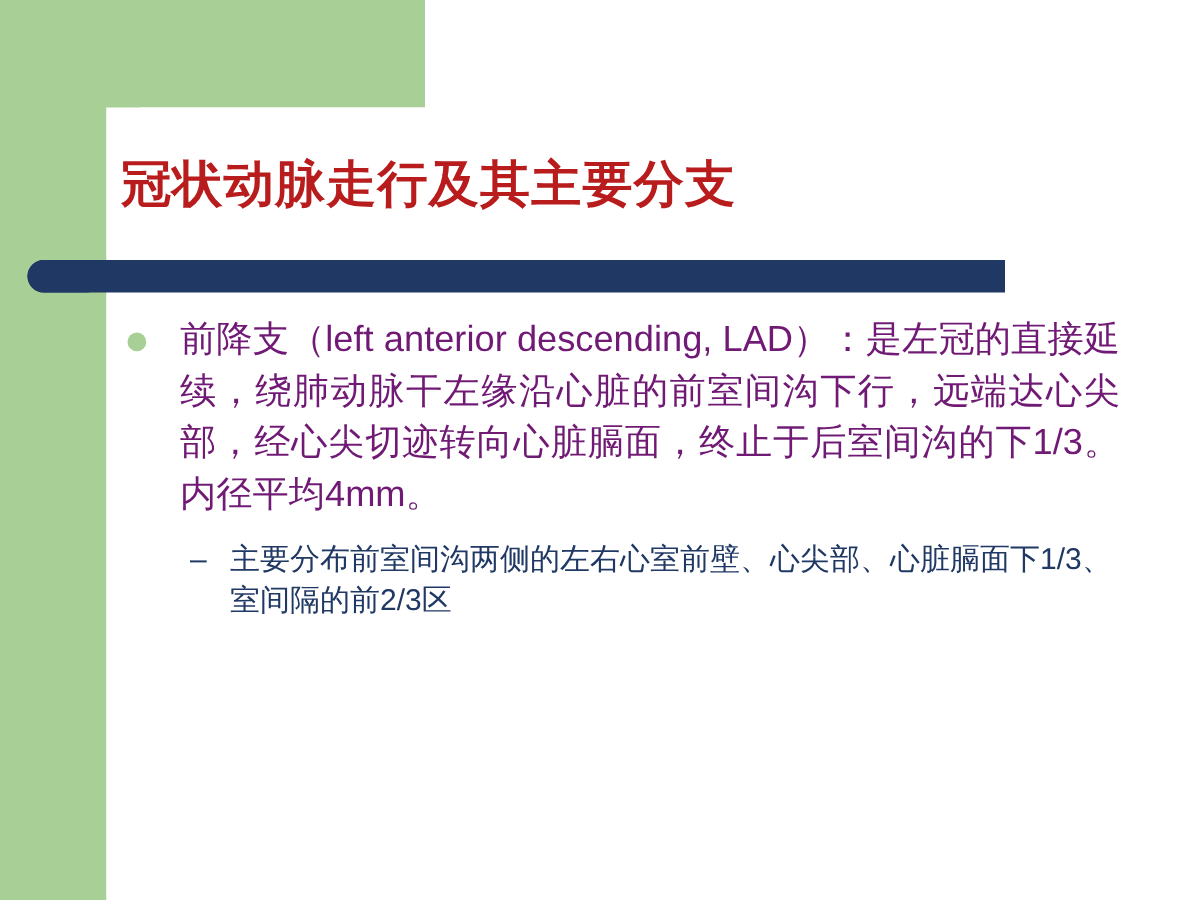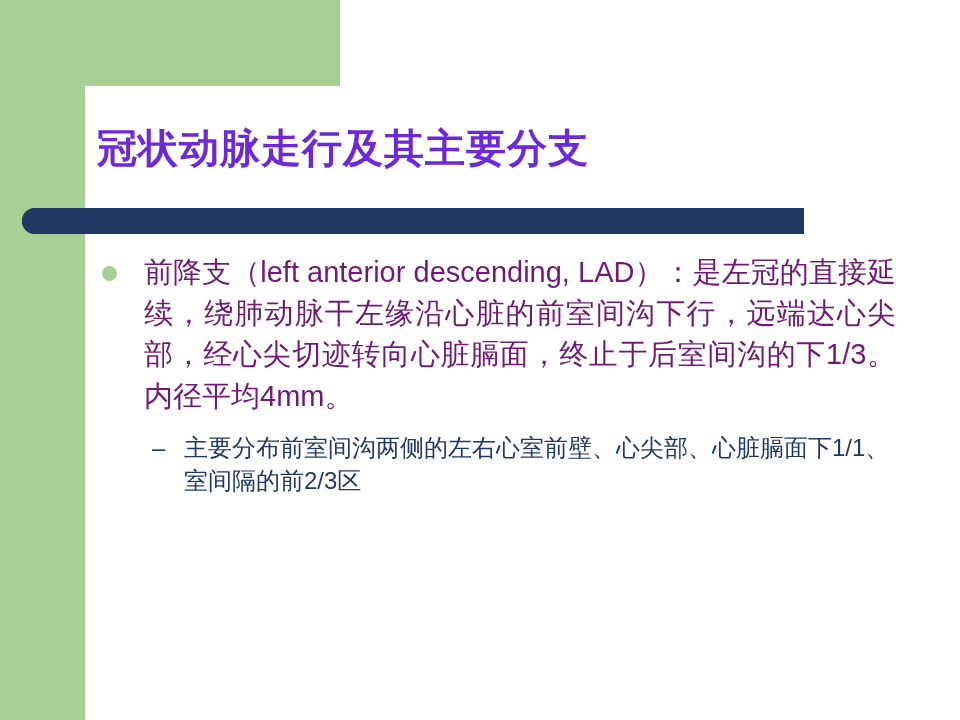--- a/index.html
+++ b/index.html
@@ -49,21 +49,21 @@
     background: #ffffff;
   }
   
   .slide-title {
     position: absolute;
     left: 97px;
     top: 125px;
     width: 820px;
     font-size: 40px;
     line-height: 1.15;
-    color: #6d28d9;
+    color: #b91c1c;
     font-weight: bold;
     letter-spacing: 1px;
     white-space: nowrap;
   }
   
   .title-bar {
     position: absolute;
     left: 22px;
     top: 208px;
     width: 782px;
@@ -138,17 +138,17 @@
 
   <div class="body">
 
     <div class="bullet-l1">
       <span class="dot"></span>
       <span>前降支（left anterior descending, LAD）：是左冠的直接延续，绕肺动脉干左缘沿心脏的前室间沟下行，远端达心尖部，经心尖切迹转向心脏膈面，终止于后室间沟的下1/3。内径平均4mm。</span>
     </div>
 
     <div class="bullet-l2">
       <span class="dash">–</span>
-      <span>主要分布前室间沟两侧的左右心室前壁、心尖部、心脏膈面下1/1、室间隔的前2/3区</span>
+      <span>主要分布前室间沟两侧的左右心室前壁、心尖部、心脏膈面下1/3、室间隔的前2/3区</span>
     </div>
 
   </div>
 </div>
 
 </body></html>

